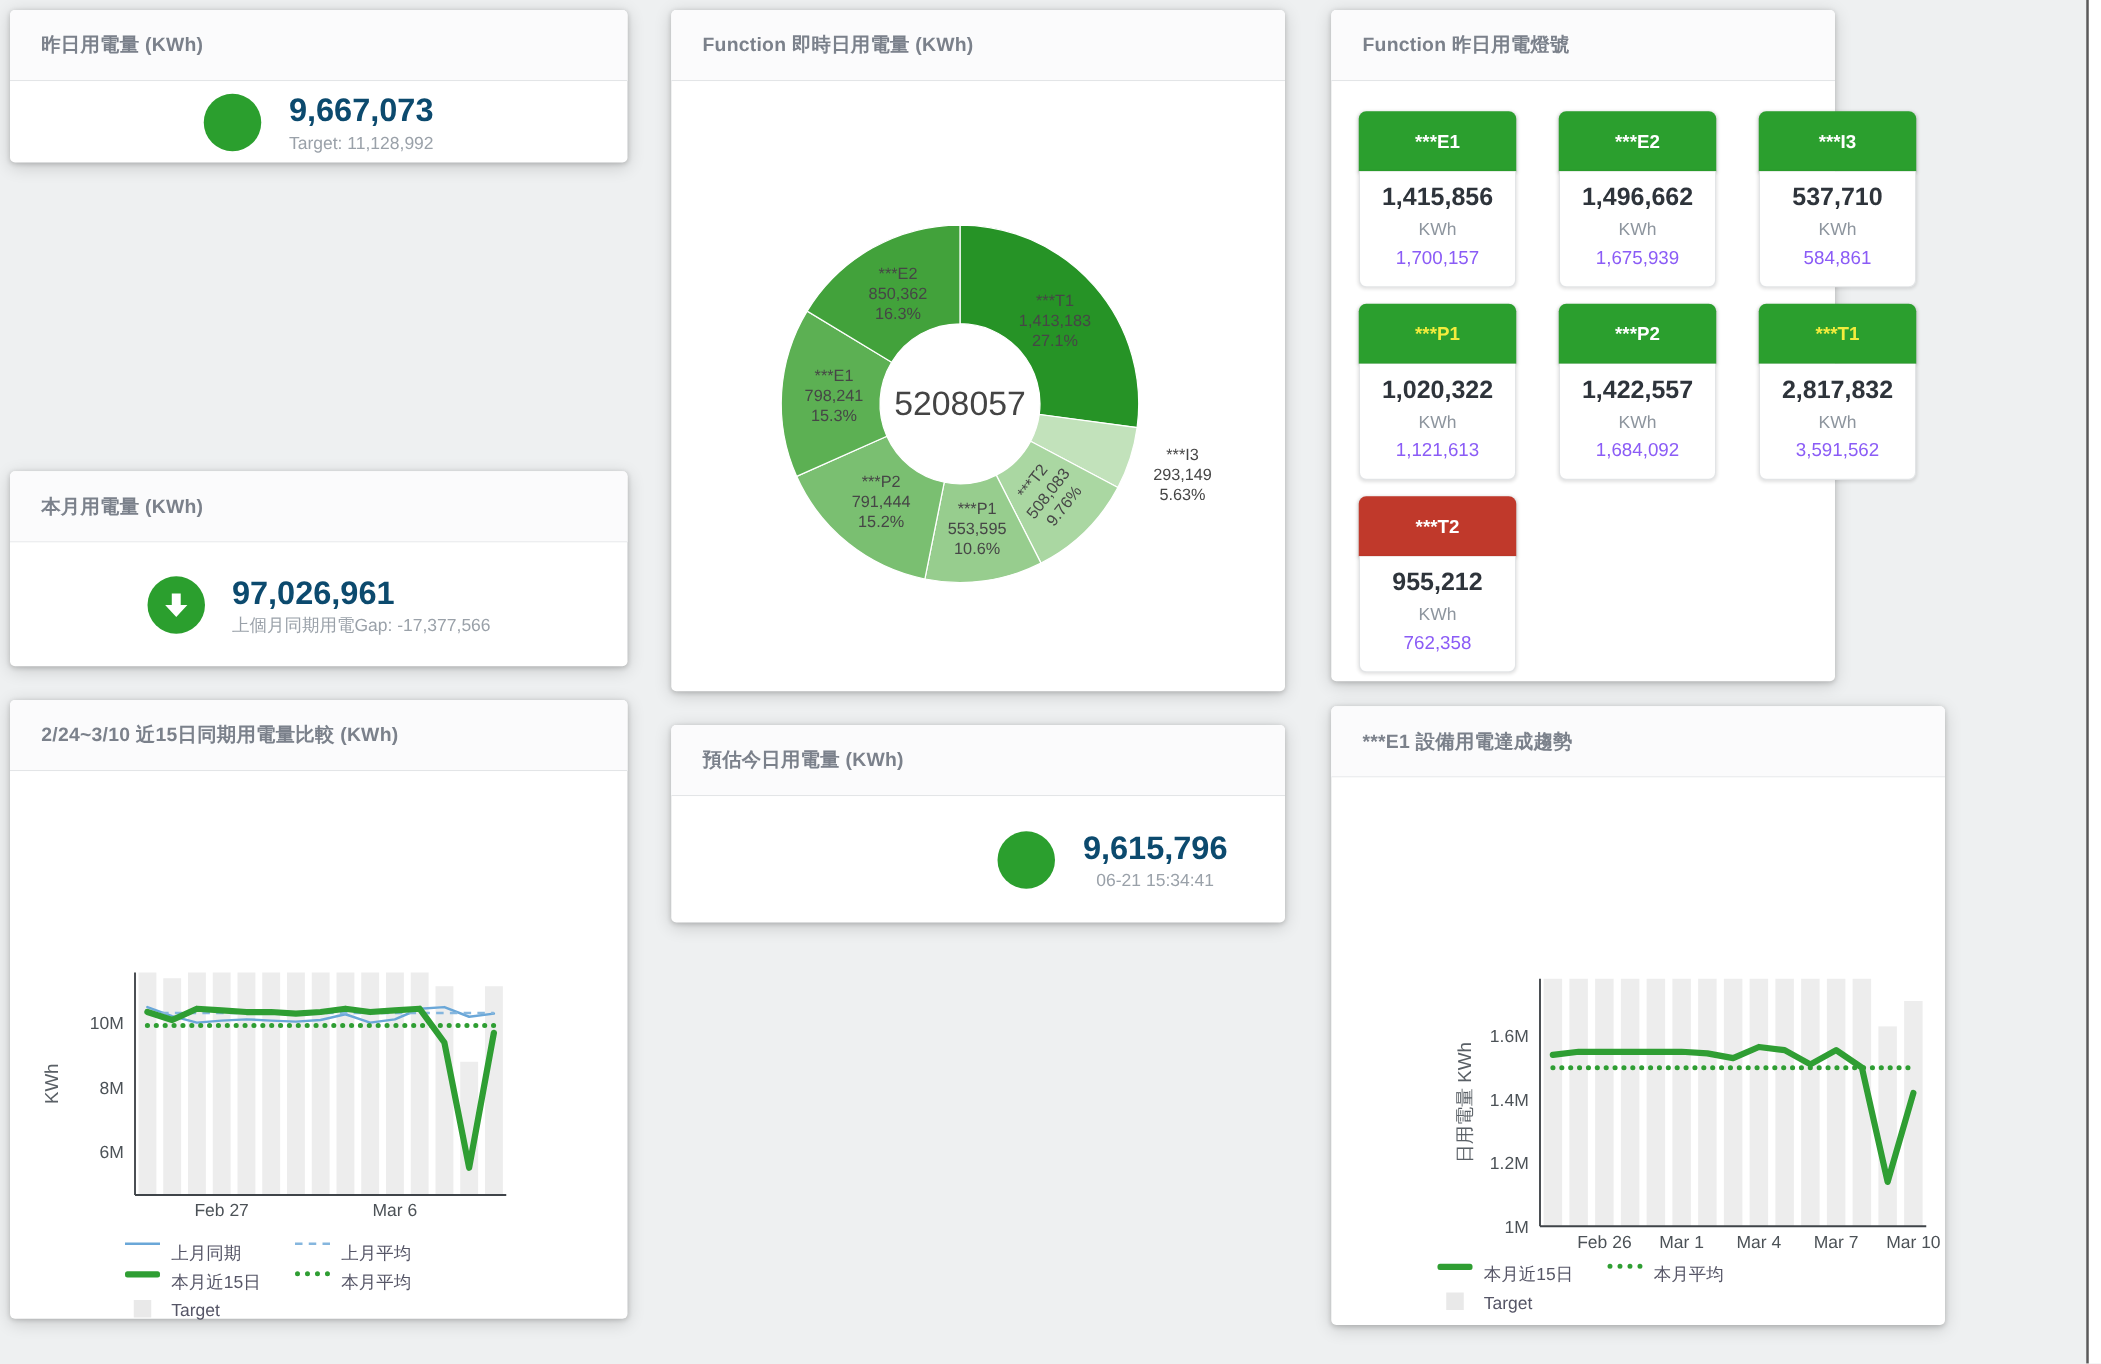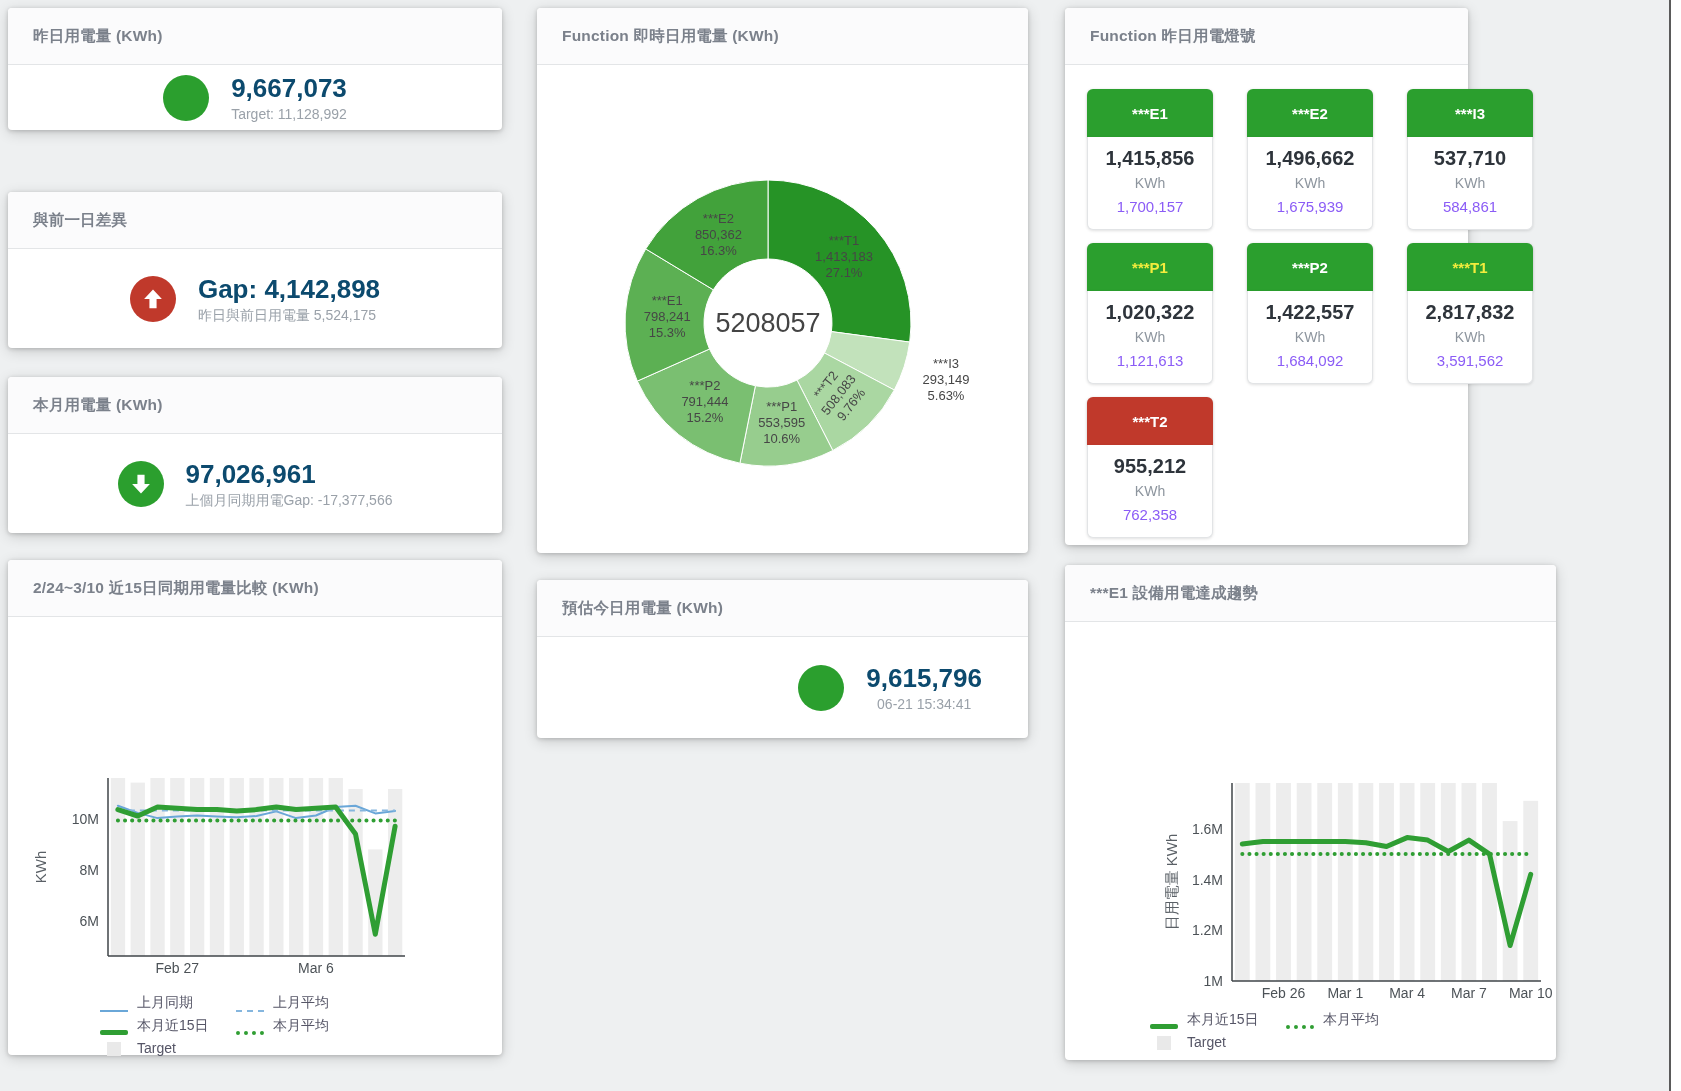--- a/index.html
+++ b/index.html
@@ -31,21 +31,21 @@
   .tile-target{font-size:15px;color:#8b5cf6;line-height:24px;}
   
   svg{font-family:inherit;display:block;}
   .tick{font-size:14px;fill:#4c5257;}
   .axis-title{font-size:15px;fill:#5a6066;}
   .donut-label{font-size:13px;fill:#464646;}
   .donut-center{font-size:27px;fill:#444444;}
   
   .legend{position:absolute;display:flex;flex-direction:column;gap:5px;}
   .lg-row{display:flex;}
-  .lg-item{display:flex;align-items:flex-end;gap:9px;width:136px;font-size:14px;color:#556;}
+  .lg-item{display:flex;align-items:flex-start;gap:9px;width:136px;font-size:14px;color:#556;}
   .mk{display:inline-block;width:28px;flex:0 0 auto;}
   .mk-line{height:2px;}
   .mk-thick{height:5px;border-radius:2px;}
   .mk-dashed{height:0;border-top:2px dashed;}
   .mk-dotted{height:0;border-top:4px dotted;}
   .mk-square{width:14px;height:14px;margin:0 7px;}
   
   .edge{position:absolute;right:0;top:0;width:10px;height:100%;background:#ffffff;border-left:2px solid #5a5a5a;}
 </style>
 </head>
@@ -59,36 +59,20 @@
     </div>
     <div class="card-body kpi-body">
       <span class="kpi-icon" style="background: rgb(43, 159, 46);"></span>
       <div class="kpi-text">
         <div class="kpi-value">9,667,073</div>
         <div class="kpi-sub">Target: 11,128,992</div>
       </div>
     </div>
   </section>
 
-  <section class="card" style="left:8px;top:192px;width:494px;height:156px;">
-    <div class="card-head">
-      <span>與前一日差異</span>
-    </div>
-    <div class="card-body kpi-body">
-      <span class="kpi-icon" style="background: rgb(192, 57, 43);">
-        <svg width="26" height="26" viewBox="0 0 24 24">
-          <path d="M12 3.2 L20.2 12 L15.3 12 L15.3 20.5 L8.7 20.5 L8.7 12 L3.8 12 Z" fill="#ffffff"></path>
-        </svg>
-      </span>
-      <div class="kpi-text">
-        <div class="kpi-value">Gap: 4,142,898</div>
-        <div class="kpi-sub">昨日與前日用電量 5,524,175</div>
-      </div>
-    </div>
-  </section>
 
   <section class="card" style="left:8px;top:377px;width:494px;height:156px;">
     <div class="card-head">
       <span>本月用電量 (KWh)</span>
     </div>
     <div class="card-body kpi-body">
       <span class="kpi-icon" style="background: rgb(43, 159, 46);">
         <svg width="26" height="26" viewBox="0 0 24 24" style="transform:scale(1,-1)">
           <path d="M12 3.2 L20.2 12 L15.3 12 L15.3 20.5 L8.7 20.5 L8.7 12 L3.8 12 Z" fill="#ffffff"></path>
         </svg>

